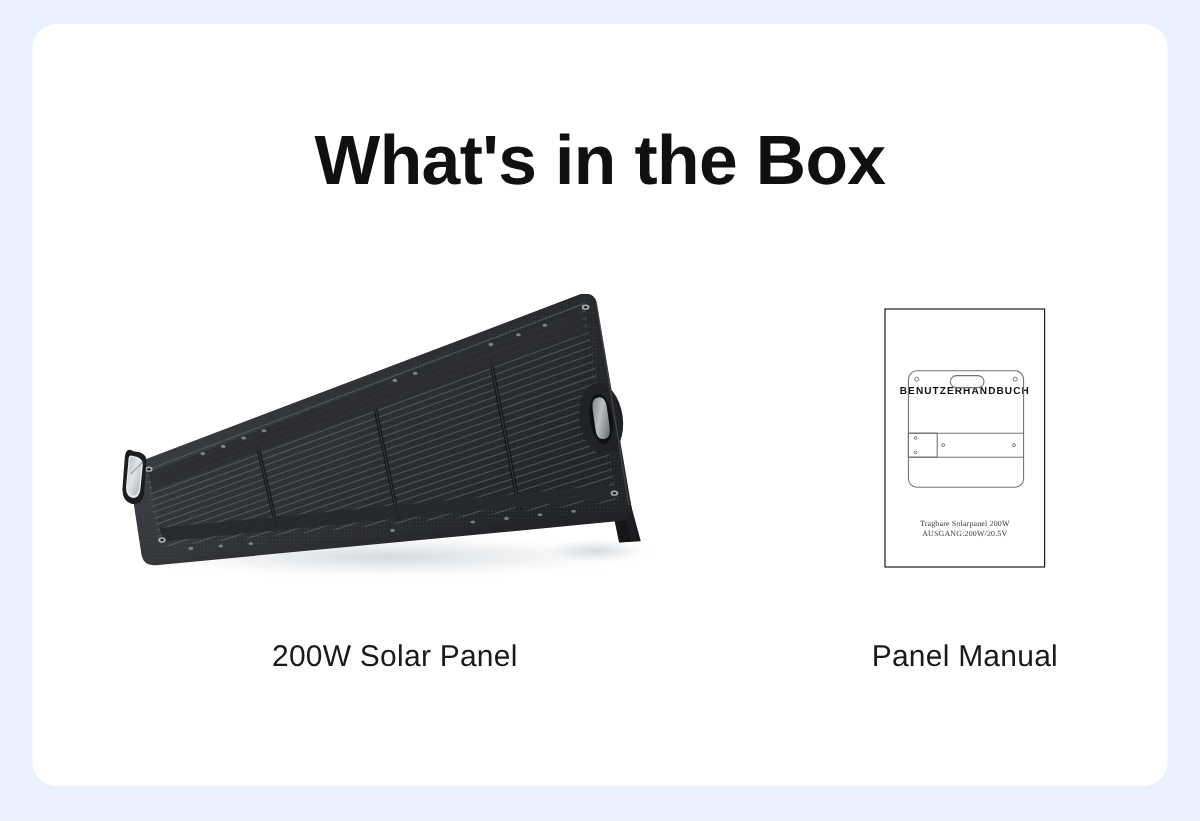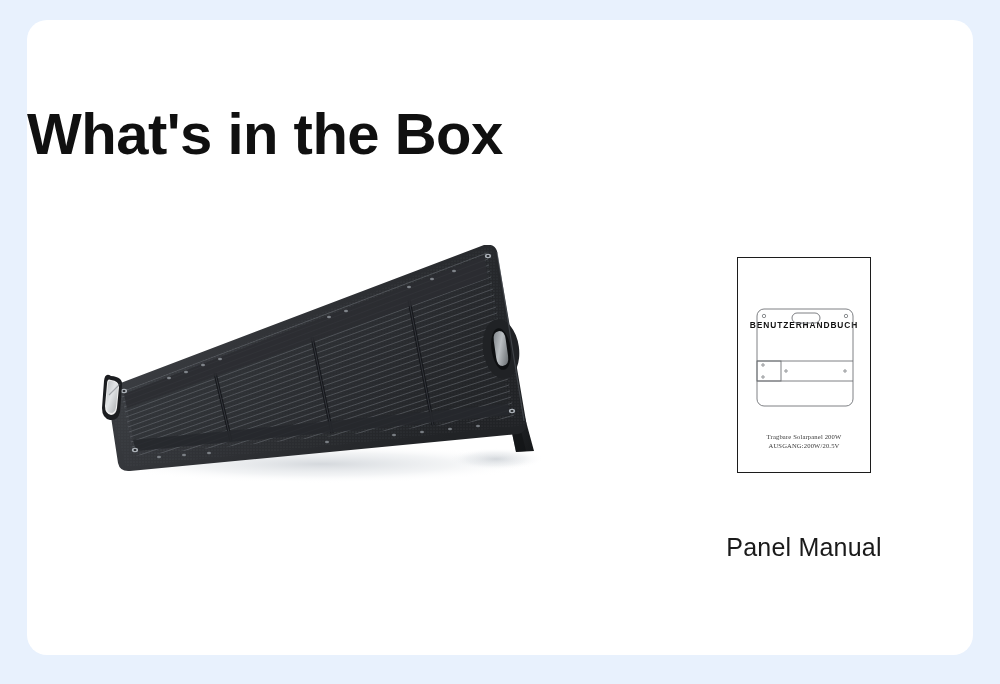--- a/index.html
+++ b/index.html
@@ -28,20 +28,21 @@
     height: 635px;
     background: #ffffff;
     border-radius: 20px;
   }
 
   .title {
     position: absolute;
     left: 0;
     top: 80px;
     width: 100%;
+    text-align: center;
     font-size: 58px;
     font-weight: 700;
     letter-spacing: -0.5px;
     color: #101010;
     font-family: "Liberation Sans", sans-serif;
   }
 
   
   .items {
     position: absolute;
@@ -318,20 +319,21 @@
                 <ellipse cx="437" cy="104" rx="9.5" ry="21" transform="rotate(-8 437 104)" fill="#0e1012"></ellipse>
                 <path d="M 437,86 Q 443,86 443,95 L 443,112 Q 443,121 437,121 Q 431,121 431,112 L 431,95 Q 431,86 437,86 Z" transform="rotate(-8 437 104)" fill="url(#handleMetal)" opacity="0.85"></path>
               </g>
 
               <path d="M 433,7 L 460,176" stroke="#5b6067" stroke-width="1.1" opacity="0.55"></path>
 
               <path d="M 45,150 L 56,139" stroke="#5b6067" stroke-width="1.1" opacity="0.45"></path>
             </svg>
           </div>
         </div>
+        <div class="caption">200W Solar Panel</div>
       </div>
 
       <div class="item item-manual">
         <div class="item-stage">
           <div class="manual-art">
             <div class="manual-sheet">
 
               <div class="manual-heading">BENUTZERHANDBUCH</div>
 
               <div class="manual-diagram">

